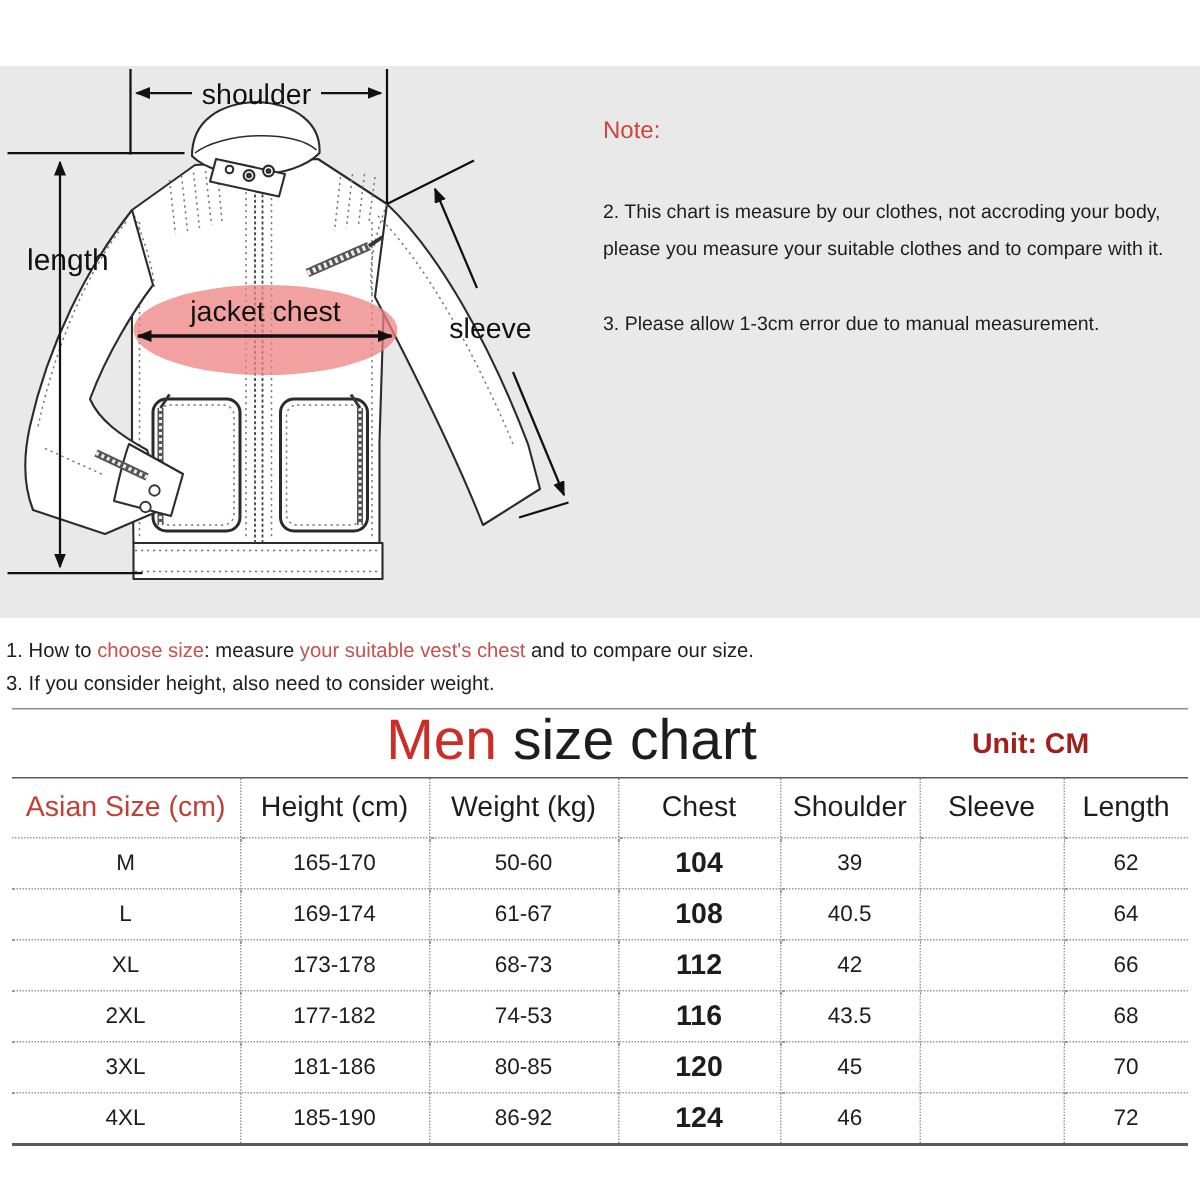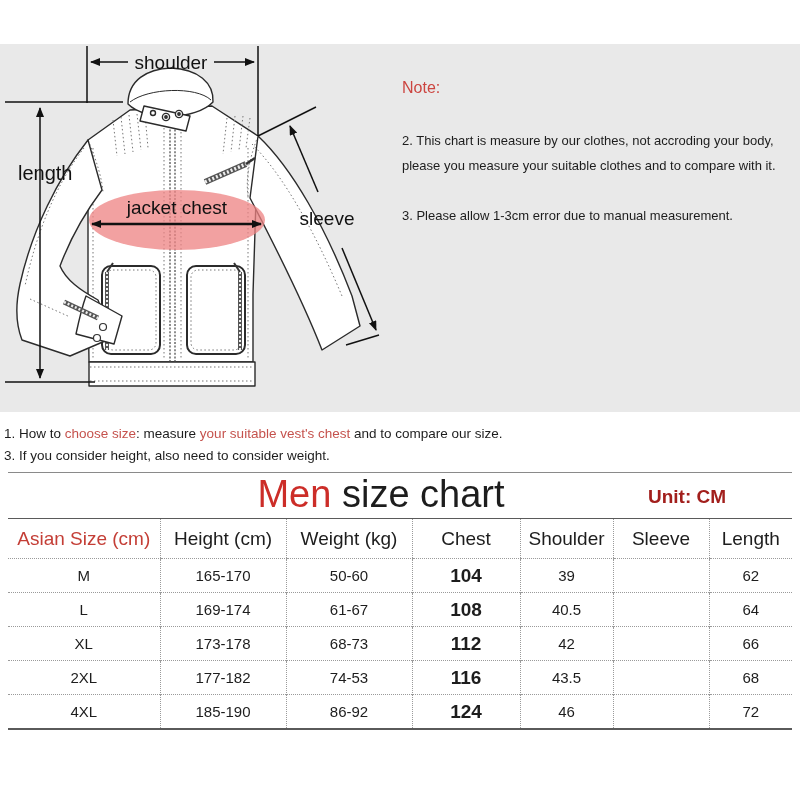--- a/index.html
+++ b/index.html
@@ -239,20 +239,29 @@
       <tr>
         <td>2XL</td>
         <td>177-182</td>
         <td>74-53</td>
         <td class="chest">116</td>
         <td>43.5</td>
         <td></td>
         <td>68</td>
       </tr>
       <tr>
+        <td>3XL</td>
+        <td>181-186</td>
+        <td>80-85</td>
+        <td class="chest">120</td>
+        <td>45</td>
+        <td></td>
+        <td>70</td>
+      </tr>
+      <tr>
         <td>4XL</td>
         <td>185-190</td>
         <td>86-92</td>
         <td class="chest">124</td>
         <td>46</td>
         <td></td>
         <td>72</td>
       </tr>
     </tbody>
 </table>

